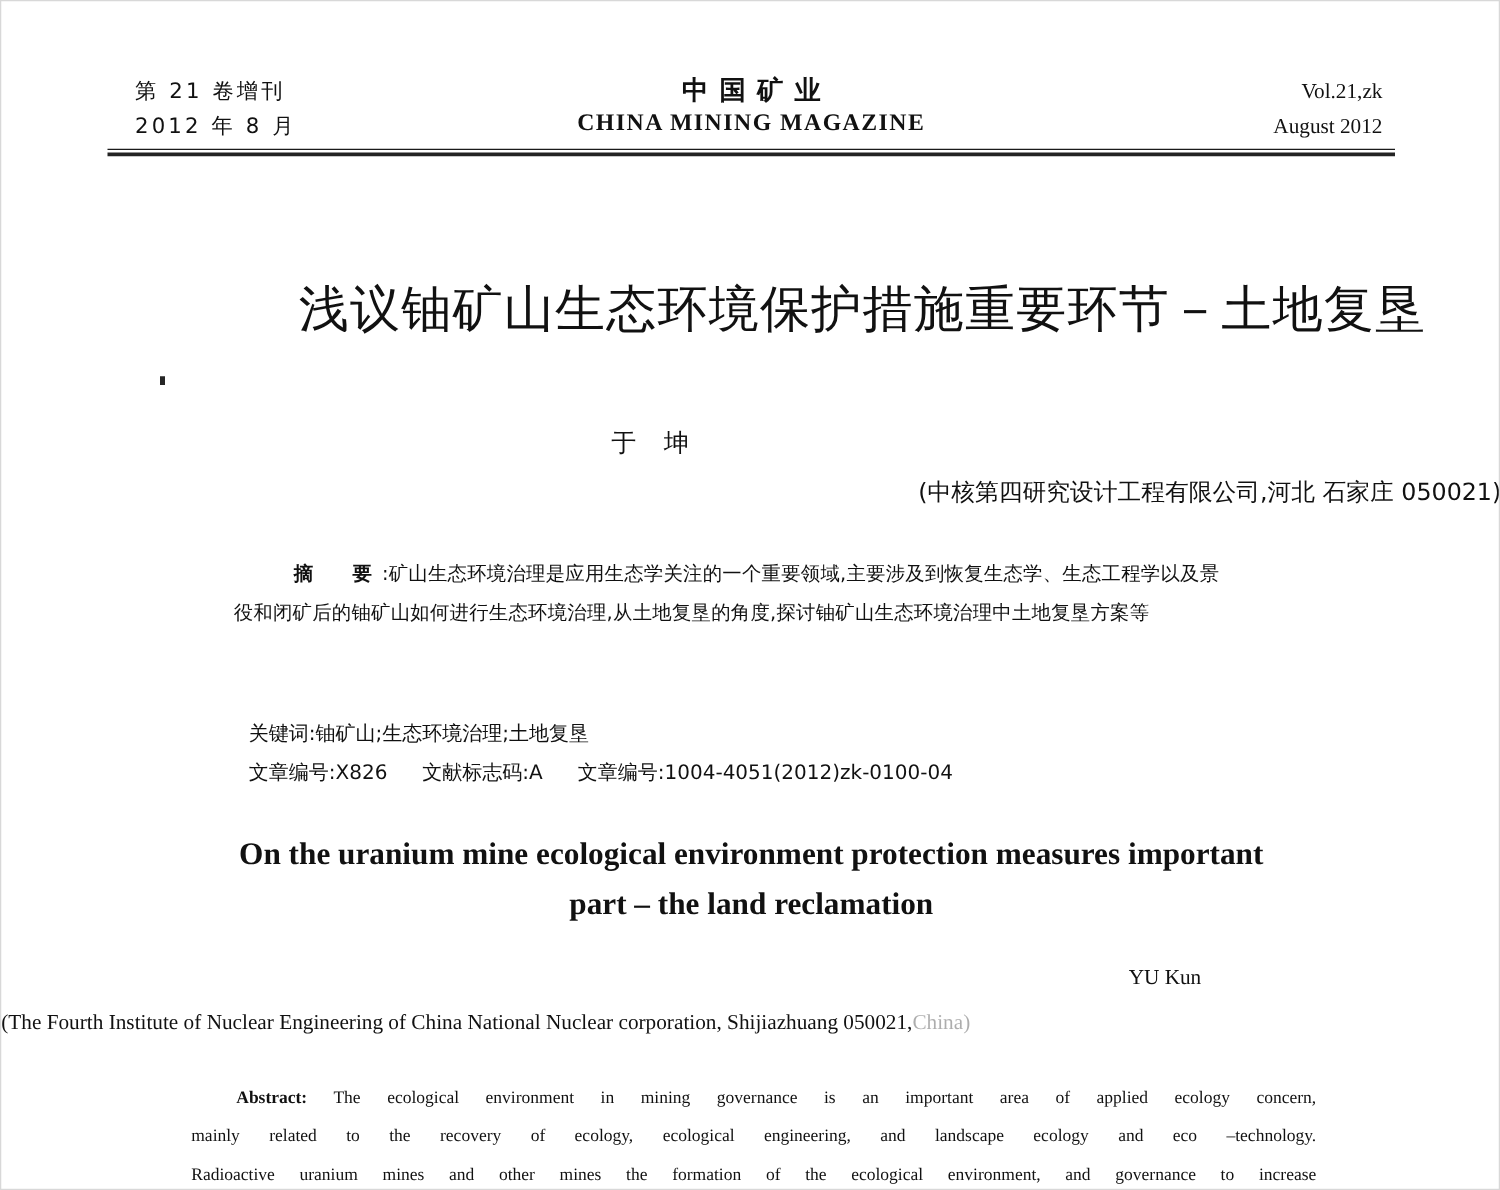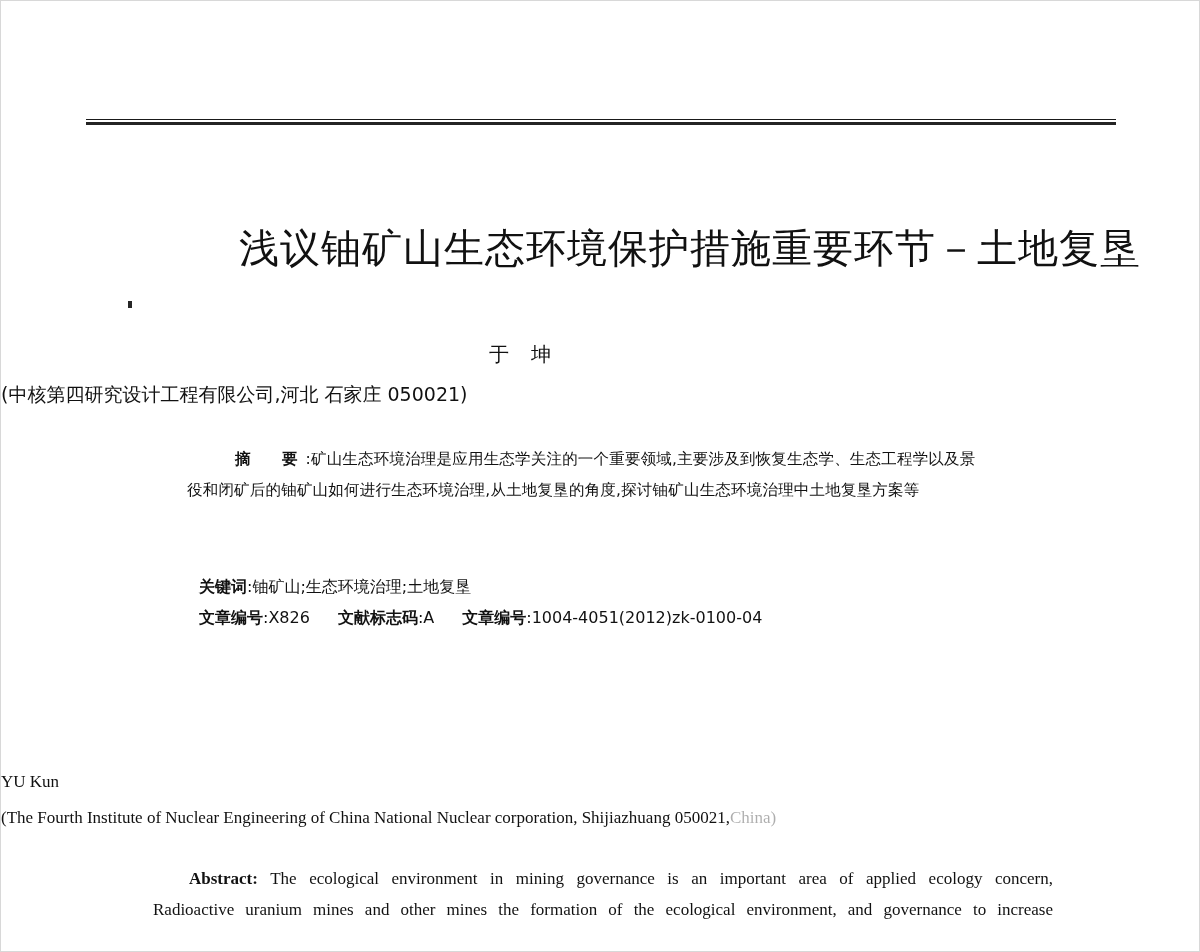--- a/index.html
+++ b/index.html
@@ -132,21 +132,21 @@
     font-family: "DejaVu Sans", "Liberation Sans", sans-serif;
     font-size: 20px;
     line-height: 32px;
     letter-spacing: 1px;
   }
   .affil-cn {
     position: absolute;
     left: 0;
     top: 378px;
     width: 1200px;
-    text-align: left;
+    text-align: right;
     font-family: "DejaVu Sans", "Liberation Sans", sans-serif;
     font-size: 19px;
     line-height: 30px;
   }
 
   
   .abs-cn {
     position: absolute;
     left: 186px;
     top: 443px;
@@ -169,21 +169,21 @@
     font-size: 16px;
     line-height: 31px;
     white-space: nowrap;
   }
   .kw-block {
     position: absolute;
     left: 198px;
     top: 570px;
     width: 860px;
   }
-  .bold-cn { font-weight: bold; }
+  .bold-cn { font-weight: normal; }
   .cls-gap { display: inline-block; width: 28px; }
 
   
   .title-en {
     position: absolute;
     left: 150px;
     top: 663px;
     width: 900px;
     text-align: center;
     font-family: "Liberation Serif", serif;
@@ -191,21 +191,21 @@
     font-size: 25px;
     line-height: 40px;
   }
 
   
   .author-en {
     position: absolute;
     left: 0;
     top: 767px;
     width: 960px;
-    text-align: left;
+    text-align: right;
     font-family: "Liberation Serif", serif;
     font-size: 17px;
     line-height: 28px;
   }
   .affil-en {
     position: absolute;
     left: 0;
     top: 803px;
     width: 1200px;
     text-align: left;
@@ -220,36 +220,50 @@
 
   
   .abs-en {
     position: absolute;
     left: 152px;
     top: 862px;
     width: 900px;
   }
   .abs-en-line {
     font-family: "Liberation Serif", serif;
-    font-size: 17px;
+    font-size: 14px;
     line-height: 31px;
     text-align: justify;
     text-align-last: justify;
     white-space: nowrap;
   }
   .abs-en-label {
     font-weight: bold;
   }
   .indent-en { padding-left: 36px; }
 </style>
 </head>
 <body>
 
 <div class="page">
 
+  <div class="masthead">
+    <div class="mast-left">
+      <div class="mast-line-cn">第 21 卷增刊</div>
+      <div class="mast-line-cn">2012 年 8 月</div>
+    </div>
+    <div class="mast-center">
+      <div class="mast-journal-cn">中国矿业</div>
+      <div class="mast-journal-en">CHINA MINING MAGAZINE</div>
+    </div>
+    <div class="mast-right">
+      <div class="mast-vol">Vol.21,zk</div>
+      <div class="mast-date">August 2012</div>
+    </div>
+  </div>
 
   <div class="rule-wrap">
     <div class="rule-thin"></div>
     <div class="rule-thick"></div>
   </div>
 
   <div class="title-cn">浅议铀矿山生态环境保护措施重要环节－土地复垦</div>
   <div class="speck"></div>
 
   <div class="author-cn">于　坤</div>
@@ -264,27 +278,32 @@
 
   <div class="kw-block">
     <div class="kw-line">
       <span class="bold-cn">关键词</span><span>:铀矿山;生态环境治理;土地复垦</span>
     </div>
     <div class="cls-line">
       <span class="bold-cn">文章编号</span><span>:X826</span><span class="cls-gap"></span><span class="bold-cn">文献标志码</span><span>:A</span><span class="cls-gap"></span><span class="bold-cn">文章编号</span><span>:1004-4051(2012)zk-0100-04</span>
     </div>
   </div>
 
+  <div class="title-en">
+    <div>On the uranium mine ecological environment protection measures important</div>
+    <div>part – the land reclamation</div>
+  </div>
 
   <div class="author-en">YU Kun</div>
   <div class="affil-en">
     <span>(The Fourth Institute of Nuclear Engineering of China National Nuclear corporation, Shijiazhuang  050021,</span><span class="fade-tail">China)</span>
   </div>
 
   <div class="abs-en">
     <div class="abs-en-line indent-en">
       <span class="abs-en-label">Abstract:</span>
       <span>The ecological environment in mining governance is an important area of applied ecology concern,</span>
     </div>
+    <div class="abs-en-line">mainly related to the recovery of ecology, ecological engineering, and landscape ecology and eco –technology.</div>
     <div class="abs-en-line">Radioactive uranium mines and other mines the formation of the ecological environment, and governance to increase</div>
   </div>
 
 </div>
 
 </body></html>

